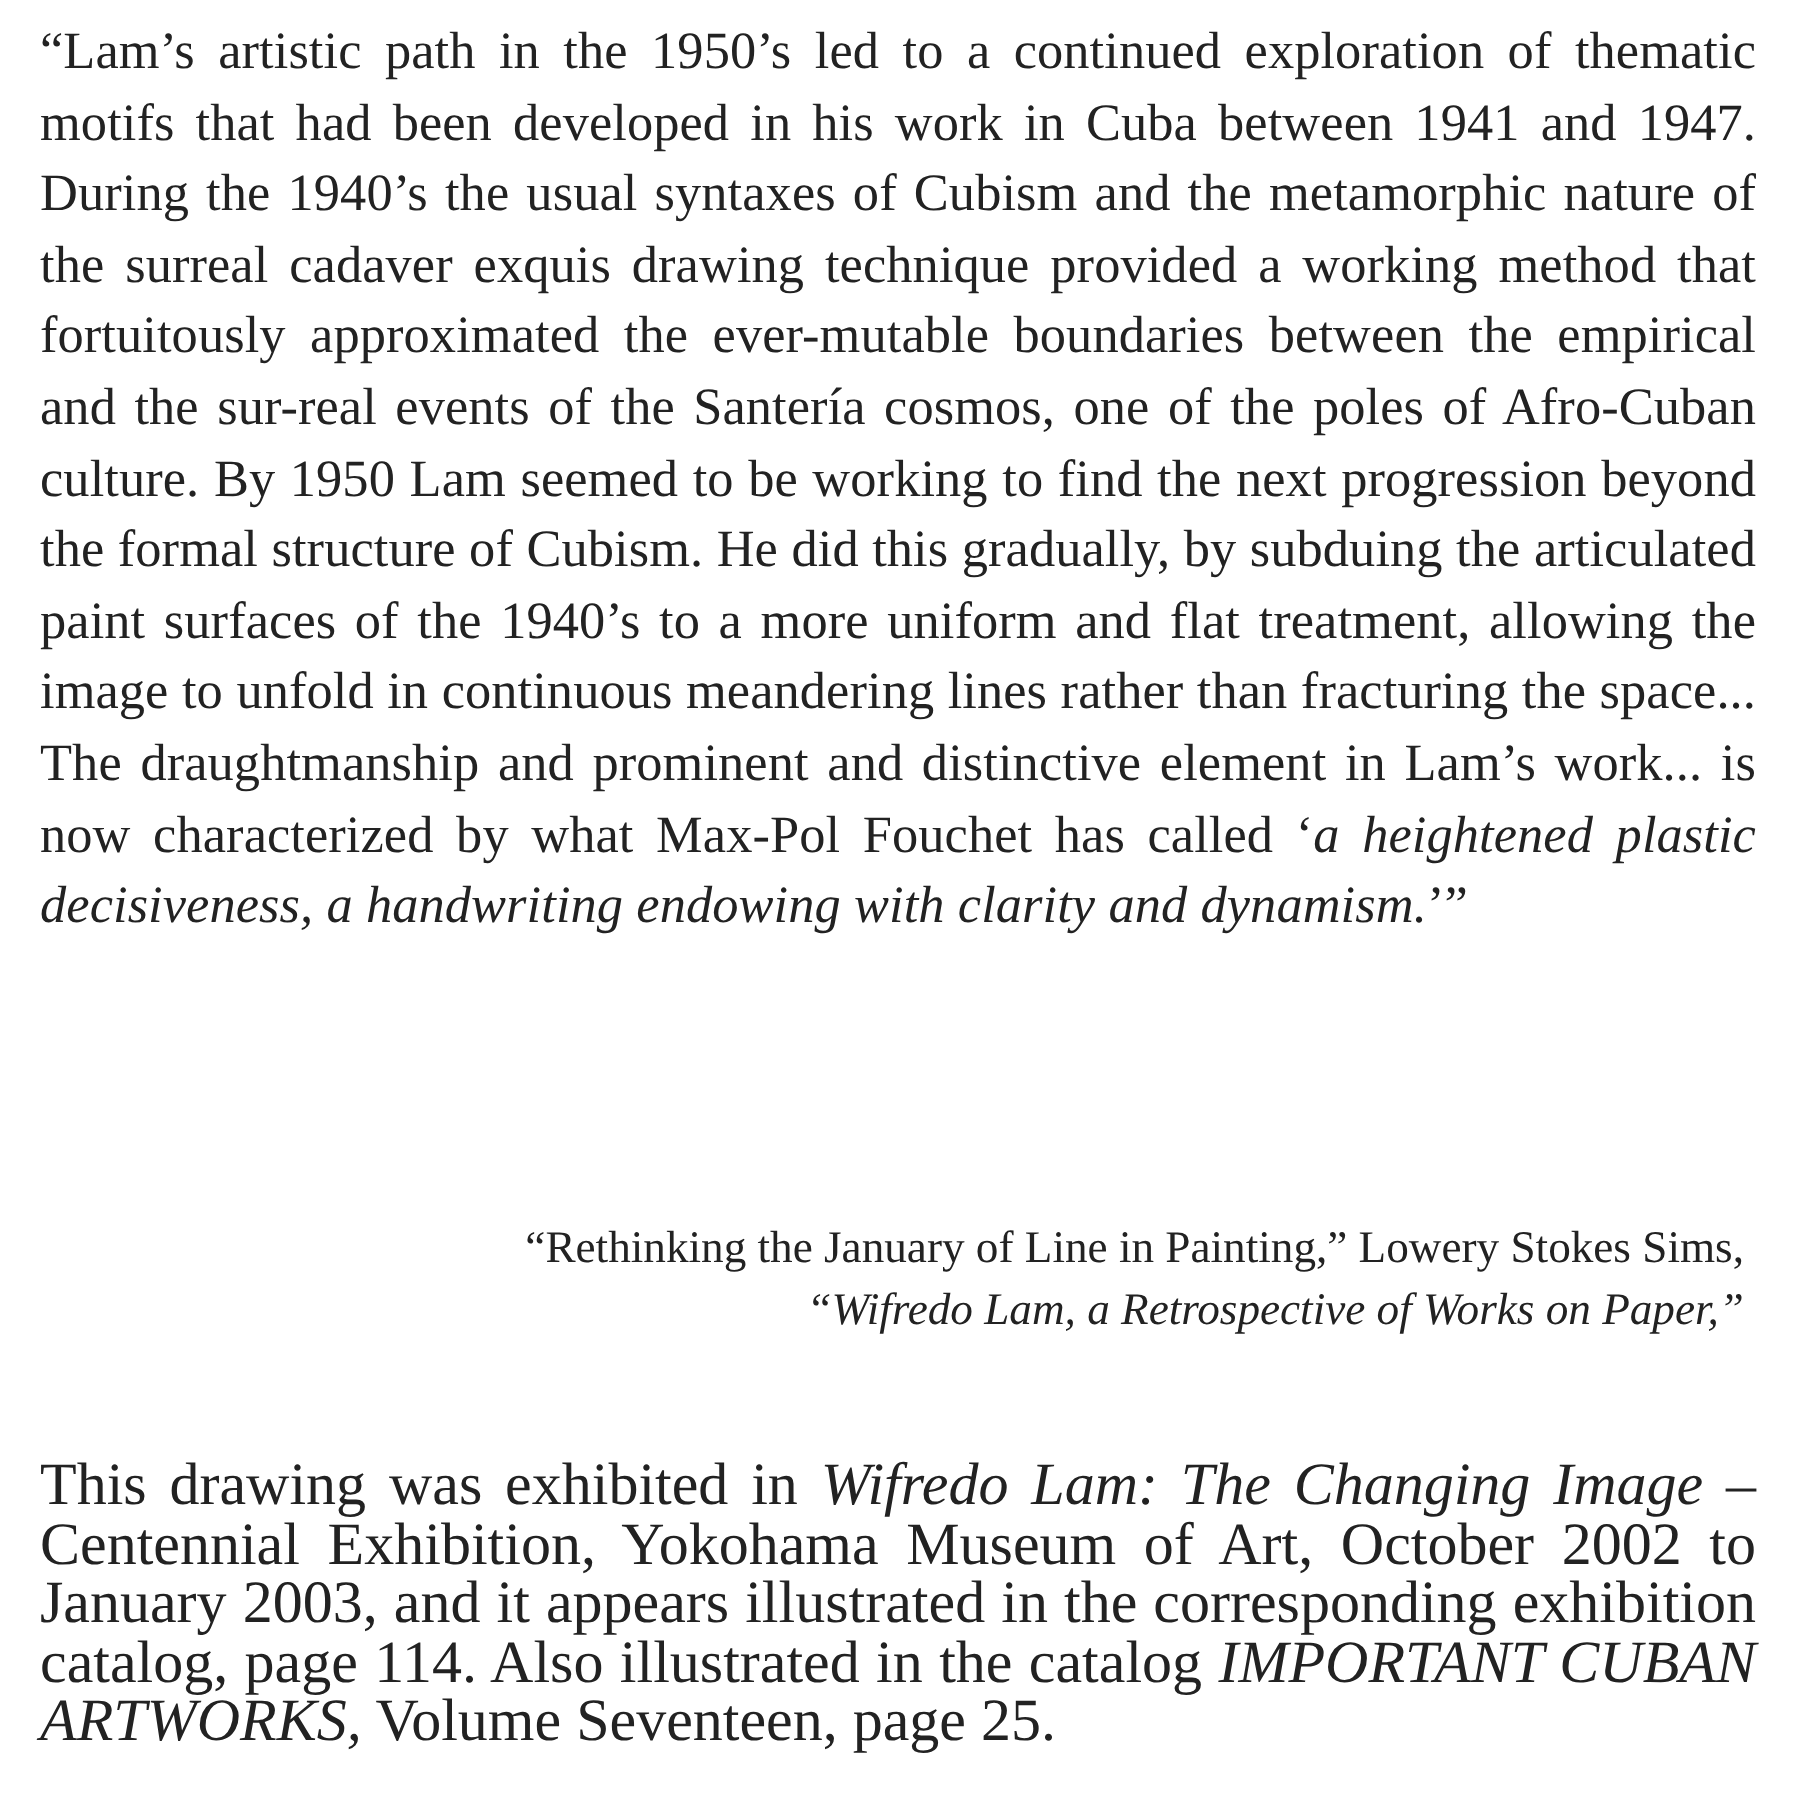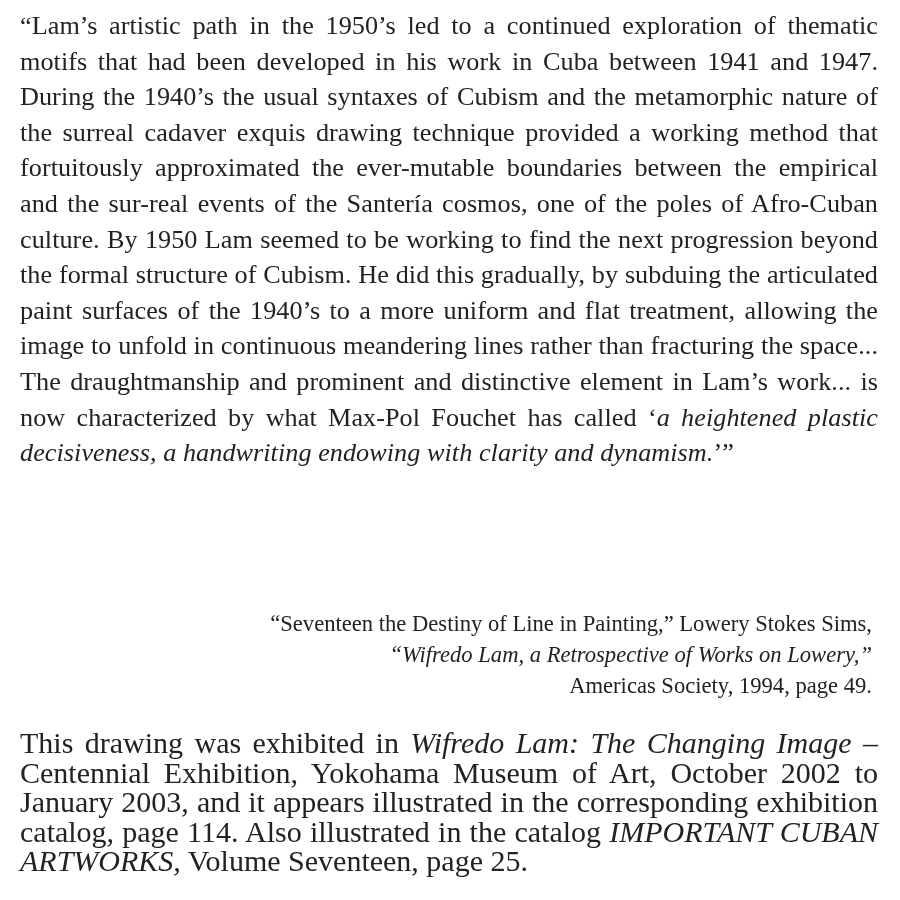--- a/index.html
+++ b/index.html
@@ -71,20 +71,19 @@
     }
   </style>
 </head>
 <body>
 
 <div class="page">
 
   <p class="quote"><span>“Lam’s artistic path in the 1950’s led to a continued exploration of thematic motifs that had been developed in his work in Cuba between 1941 and 1947. During the 1940’s the usual syntaxes of Cubism and the metamorphic nature of the surreal cadaver exquis drawing technique provided a working method that fortuitously approximated the ever-mutable boundaries between the empirical and  the sur-real events of the Santería cosmos, one of the poles of Afro-Cuban culture. By 1950 Lam seemed to be working to find the next progression beyond the formal structure of Cubism. He did this gradually, by subduing the articulated paint surfaces of the 1940’s to a more uniform and flat treatment, allowing the image to unfold in continuous meandering lines rather than fracturing the space... The draughtmanship and prominent and distinctive element in Lam’s work... is now characterized by what Max-Pol Fouchet has called ‘</span><span class="it">a heightened plastic decisiveness, a handwriting endowing with clarity and dynamism.</span><span>’”</span></p>
 
   <p class="citation">
-    <span class="line">“Seventeen the Destiny of Line in Painting,” Lowery Stokes Sims,</span>
-    <span class="line it">“Wifredo Lam, a Retrospective of Works on Lowery,”</span>
-    <span class="line">Americas Society, 1994, page 49.</span>
+    <span class="line">“Rethinking the January of Line in Painting,” Lowery Stokes Sims,</span>
+    <span class="line it">“Wifredo Lam, a Retrospective of Works on Paper,”</span>
   </p>
 
   <p class="note"><span>This drawing was exhibited in </span><span class="it">Wifredo Lam: The Changing Image</span><span> – Centennial Exhibition, Yokohama Museum of Art, October 2002 to January 2003, and it appears illustrated in the corresponding exhibition catalog, page 114. Also illustrated in the catalog </span><span class="it">IMPORTANT CUBAN ARTWORKS,</span><span> Volume Seventeen, page 25.</span></p>
 
 </div>
 
 </body></html>

